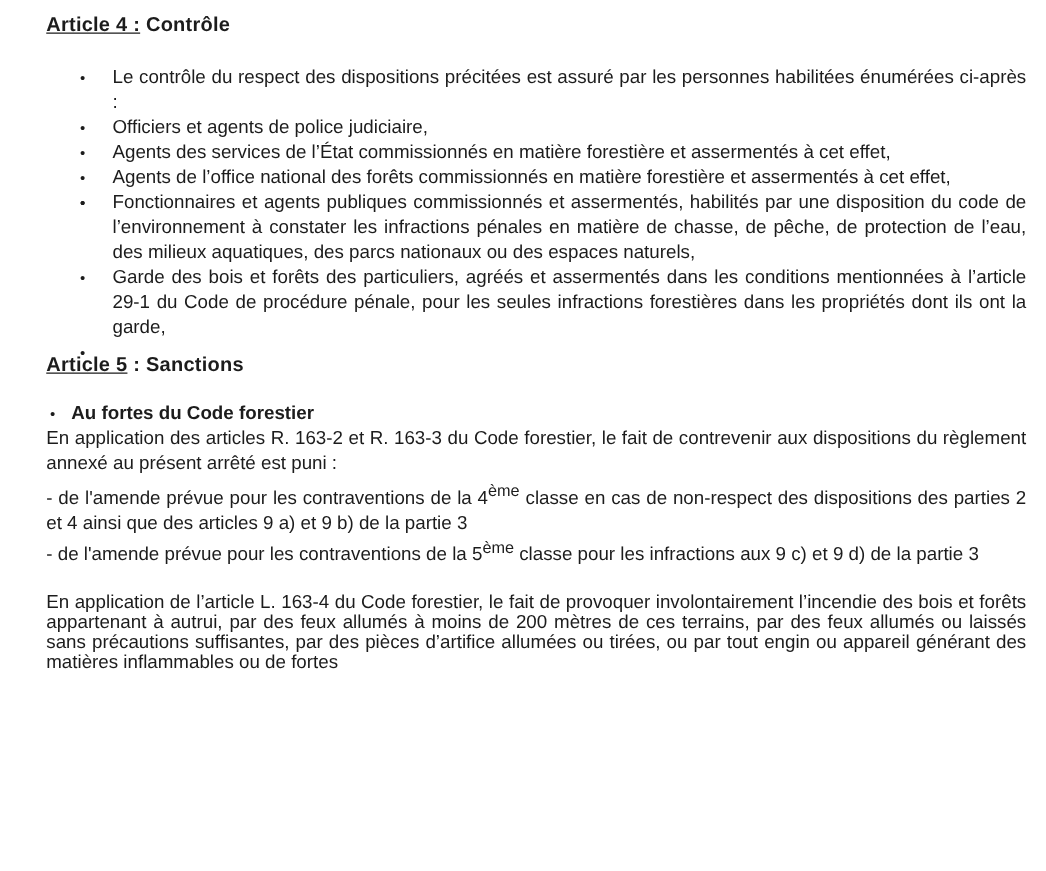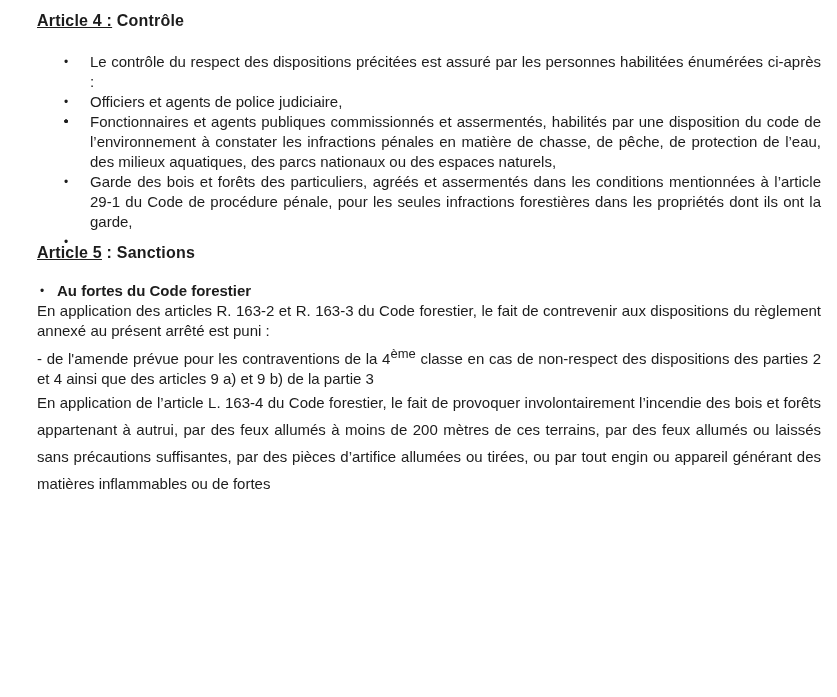--- a/index.html
+++ b/index.html
@@ -65,51 +65,52 @@
     font-size: 12px;
     font-weight: normal;
   }
   .para {
     margin: 0;
     text-align: justify;
   }
   .dash-para-1 { margin-top: 8px; }
   .dash-para-2 { margin-top: 5px; }
   .closing-para {
-    margin-top: 0;
-    line-height: 27px;
+    margin-top: 20px;
+    line-height: 16px;
   }
   sup.ord {
     font-size: 13px;
     line-height: 0;
     vertical-align: super;
   }
 </style>
 </head>
 <body>
 
 <div class="page">
 
   <h1 class="article-heading"><span class="u">Article 4 :</span><span> Contrôle</span></h1>
 
   <ul class="control-list">
     <li><span class="marker">•</span><span>Le contrôle du respect des dispositions précitées est assuré par les personnes habilitées énumérées ci-après :</span></li>
     <li><span class="marker">•</span><span>Officiers et agents de police judiciaire,</span></li>
-    <li><span class="marker">•</span></li>
-    <li><span class="marker">•</span></li>
+    <li><span class="marker">•</span><span>Agents des services de l’État commissionnés en matière forestière et assermentés à cet effet,</span></li>
+    <li><span class="marker">•</span><span>Agents de l’office national des forêts commissionnés en matière forestière et assermentés à cet effet,</span></li>
     <li><span class="marker">•</span></li>
     <li><span class="marker">•</span><span>Fonctionnaires et agents publiques commissionnés et assermentés, habilités par une disposition du code de l’environnement à constater les infractions pénales en matière de chasse, de pêche, de protection de l’eau, des milieux aquatiques, des parcs nationaux ou des espaces naturels,</span></li>
     <li><span class="marker">•</span><span>Garde des bois et forêts des particuliers, agréés et assermentés dans les conditions mentionnées à l’article 29-1 du Code de procédure pénale, pour les seules infractions forestières dans les propriétés dont ils ont la garde,</span></li>
     <li><span class="marker">•</span></li>
   </ul>
 
   <h1 class="article-heading article5-heading"><span class="u">Article 5</span><span> : Sanctions</span></h1>
 
   <div class="subheading"><span class="marker">•</span><span>Au fortes du Code forestier</span></div>
 
   <p class="para">En application des articles R. 163-2 et R. 163-3 du Code forestier, le fait de contrevenir aux dispositions du règlement annexé au présent arrêté est puni :</p>
 
   <p class="para dash-para-1"><span>- de l'amende prévue pour les contraventions de la 4</span><sup class="ord">ème</sup><span> classe en cas de non-respect des dispositions des parties 2 et 4 ainsi que des articles 9 a) et 9 b) de la partie 3</span></p>
 
+  <p class="para dash-para-2"><span>- de l'amende prévue pour les contraventions de la 5</span><sup class="ord">ème</sup><span> classe pour les infractions aux 9 c) et 9 d) de la partie 3</span></p>
 
   <p class="para closing-para">En application de l’article L. 163-4 du Code forestier, le fait de provoquer involontairement l’incendie des bois et forêts appartenant à autrui, par des feux allumés à moins de 200 mètres de ces terrains, par des feux allumés ou laissés sans précautions suffisantes, par des pièces d’artifice allumées ou tirées, ou par tout engin ou appareil générant des matières inflammables ou de fortes</p>
 
 </div>
 
 </body></html>

